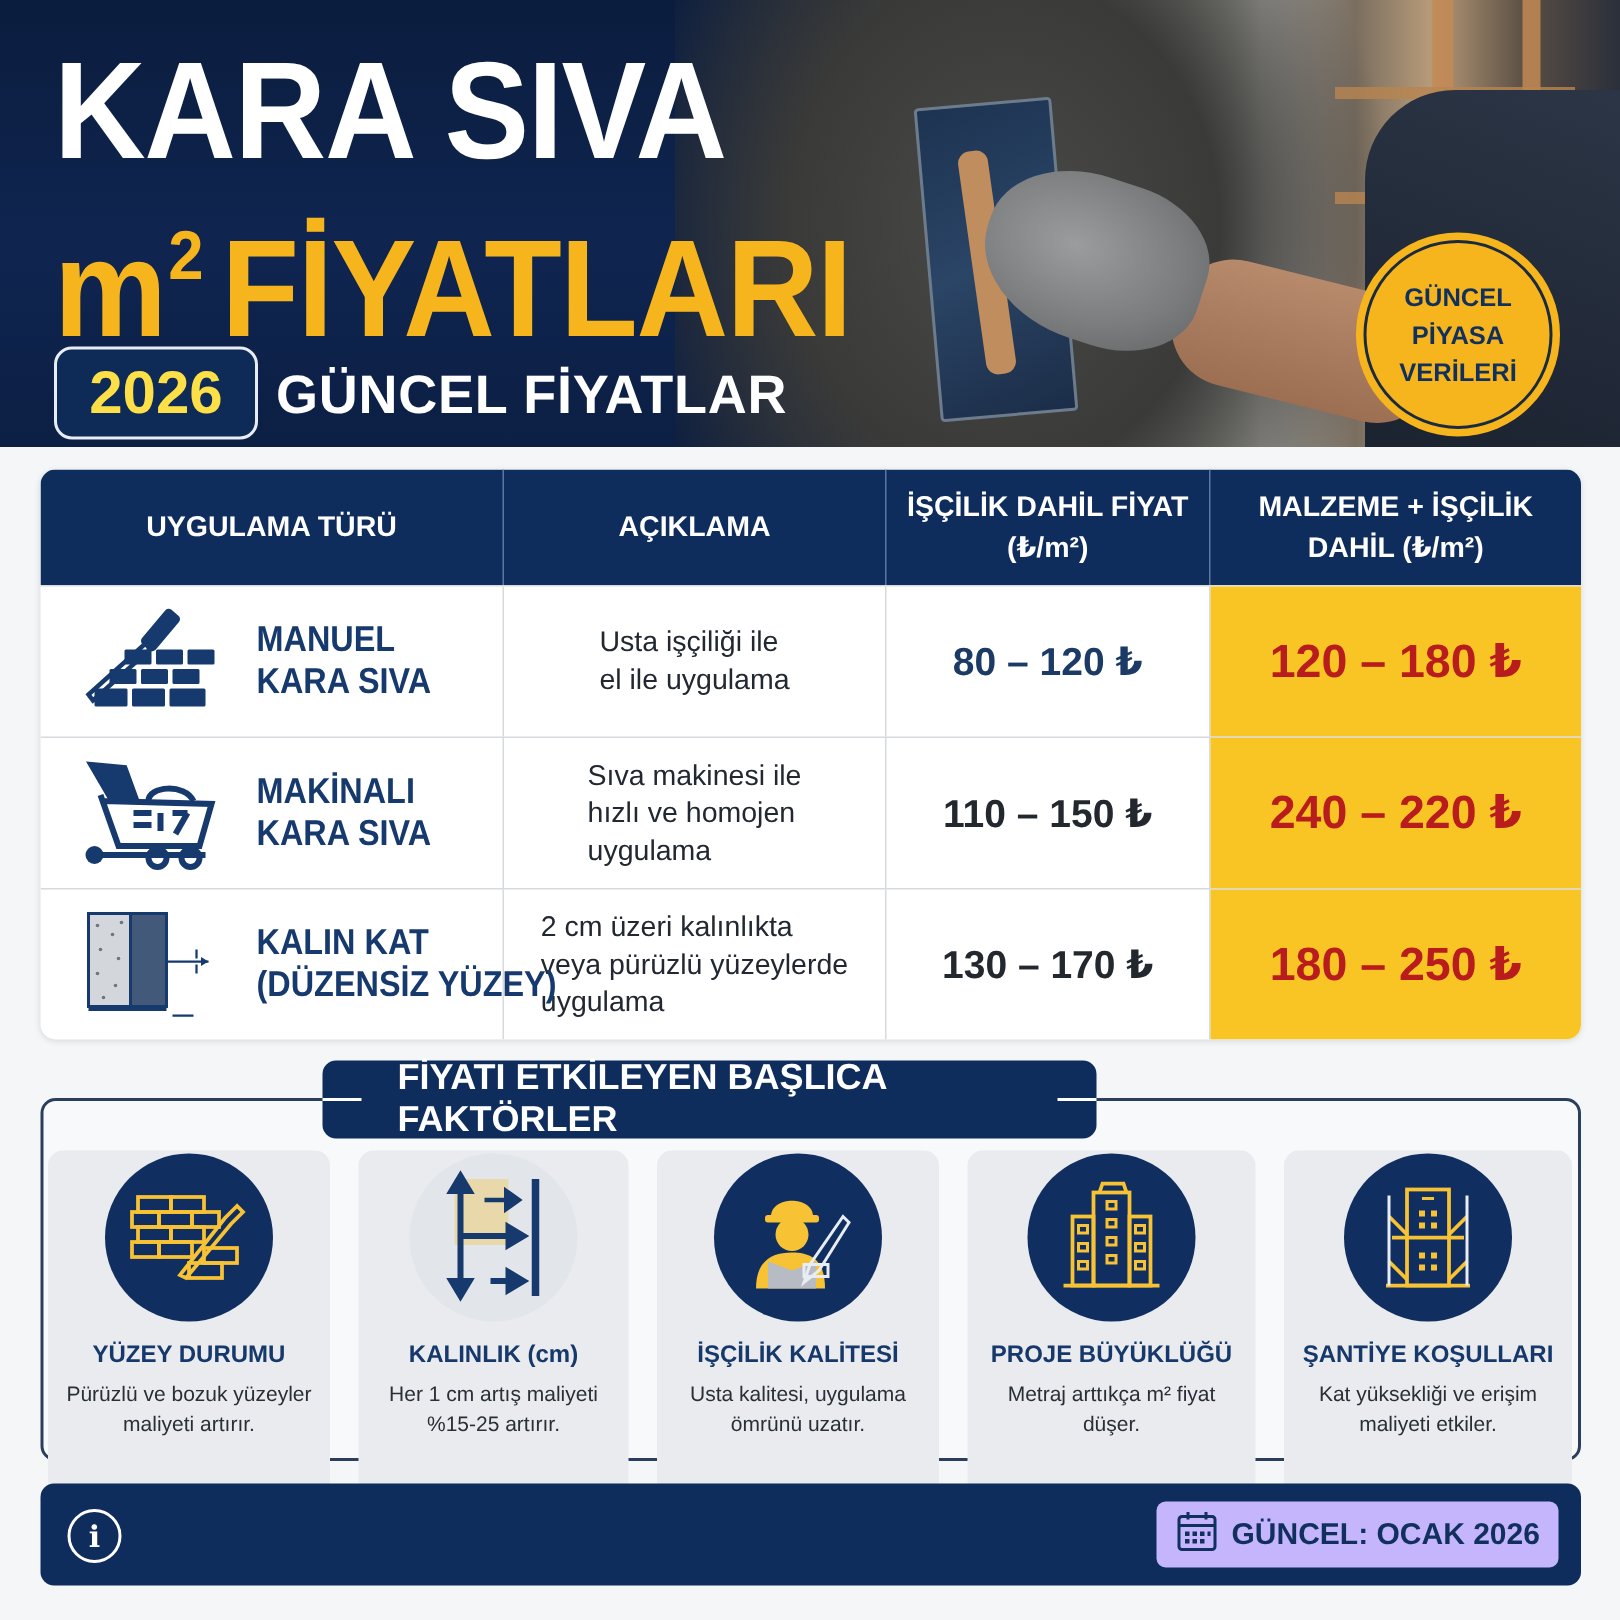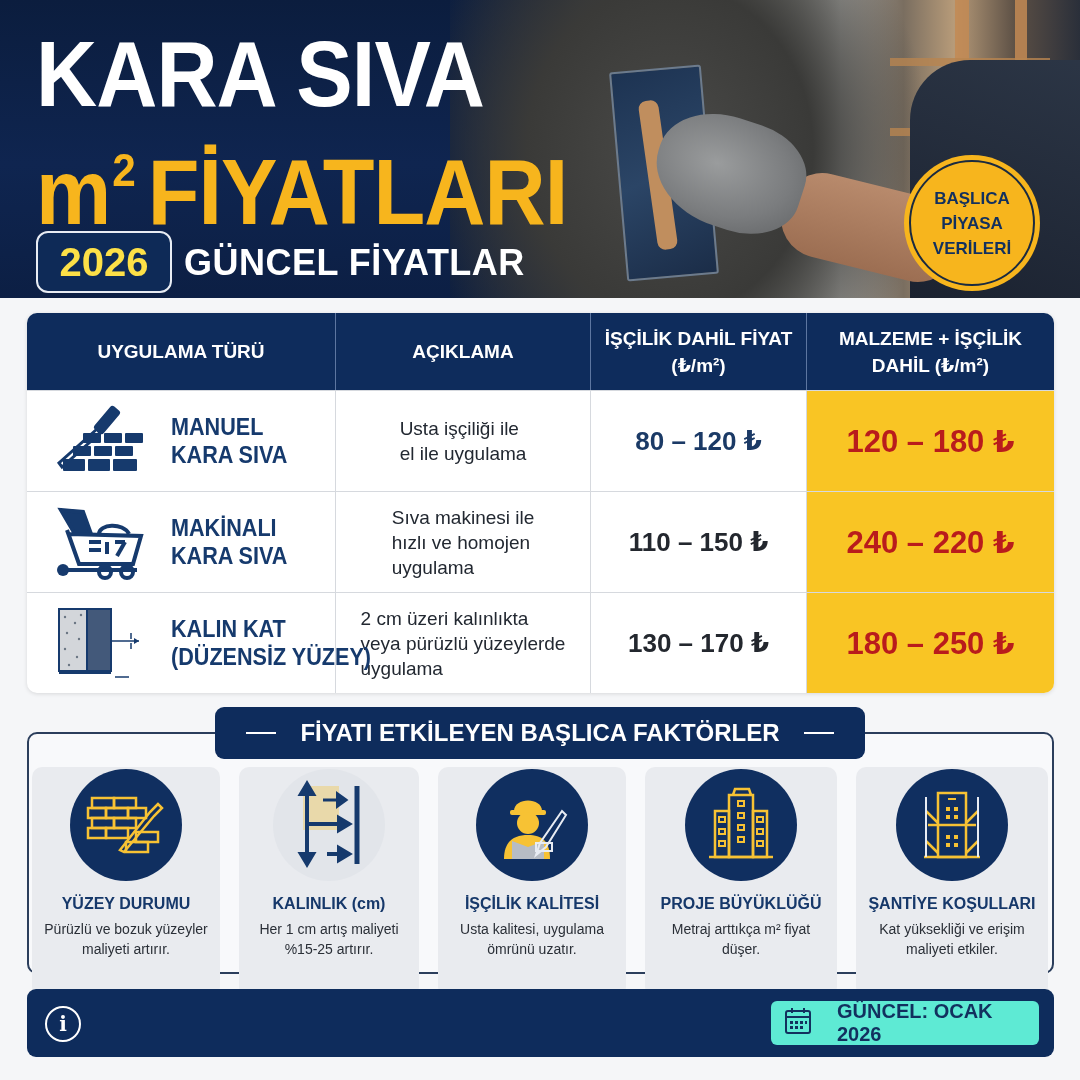--- a/index.html
+++ b/index.html
@@ -140,21 +140,21 @@
     justify-content: center; background: #f9c524; font-weight: 700; font-size: 31px; color: #b91c1c;
   }
   .td-labor.first { color: #1b3a66; }
 
   
   .factors-box {
     position: absolute; left: 27px; top: 732px; width: 1027px; height: 242px;
     border: 2px solid #2b3e5c; border-radius: 10px; background: #f8f9fb;
   }
   .factors-title {
-    position: absolute; left: 215px; top: 707px; width: 650px; height: 52px;
+    position: absolute; left: 215px; top: 707px; width: 516px; height: 52px;
     background: #0e2c5c; border-radius: 9px;
     display: flex; align-items: center; justify-content: center; gap: 24px;
     color: #fff; font-weight: 700; font-size: 24px;
   }
   .factors-title .dash { width: 30px; height: 2px; background: #fff; display: inline-block; }
   .factor-grid {
     position: absolute; left: 32px; top: 767px; width: 1020px; height: 200px;
     display: grid; grid-template-columns: 188px 180px 188px 192px 192px; column-gap: 19px;
   }
   .factor-card {
@@ -184,22 +184,22 @@
     border: 2.5px solid #fff; border-radius: 50%;
     color: #fff; font-weight: 700; font-size: 20px; font-family: "DejaVu Serif", serif;
     display:flex; align-items:center; justify-content:center;
   }
   .footer-note {
     position: absolute; left: 72px; top: 15px; width: 640px;
     color: #fff; font-size: 14px; line-height: 21px;
   }
   .updated-badge {
     position: absolute; left: 744px; top: 12px; width: 268px; height: 44px;
-    background: #5eead4; border-radius: 6px;
-    display: flex; align-items: center; gap: 24px; padding-left: 12px;
+    background: #c4b5fd; border-radius: 6px;
+    display: flex; align-items: center; gap: 8px; padding-left: 12px;
   }
   .updated-text { color: #12305e; font-weight: 700; font-size: 20px; }
 </style>
 </head>
 <body>
 
 <div class="hero">
   <div class="hero-bg-left"></div>
   <div class="hero-photo">
     <div class="scaffold-v1"></div>
@@ -214,21 +214,21 @@
   </div>
 
   <div class="title-line1">KARA SIVA</div>
   <div class="title-line2"><span>m</span><sup>2</sup><span>FİYATLARI</span></div>
 
   <div class="year-badge">2026</div>
   <div class="year-sub">GÜNCEL FİYATLAR</div>
 
   <div class="market-badge">
     <div class="market-badge-text">
-      <div>BAŞLICA</div>
+      <div>GÜNCEL</div>
       <div>PİYASA</div>
       <div>VERİLERİ</div>
     </div>
   </div>
 </div>
 
 <div class="price-table">
   <div class="thead">
     <div class="th">UYGULAMA TÜRÜ</div>
     <div class="th">AÇIKLAMA</div>

